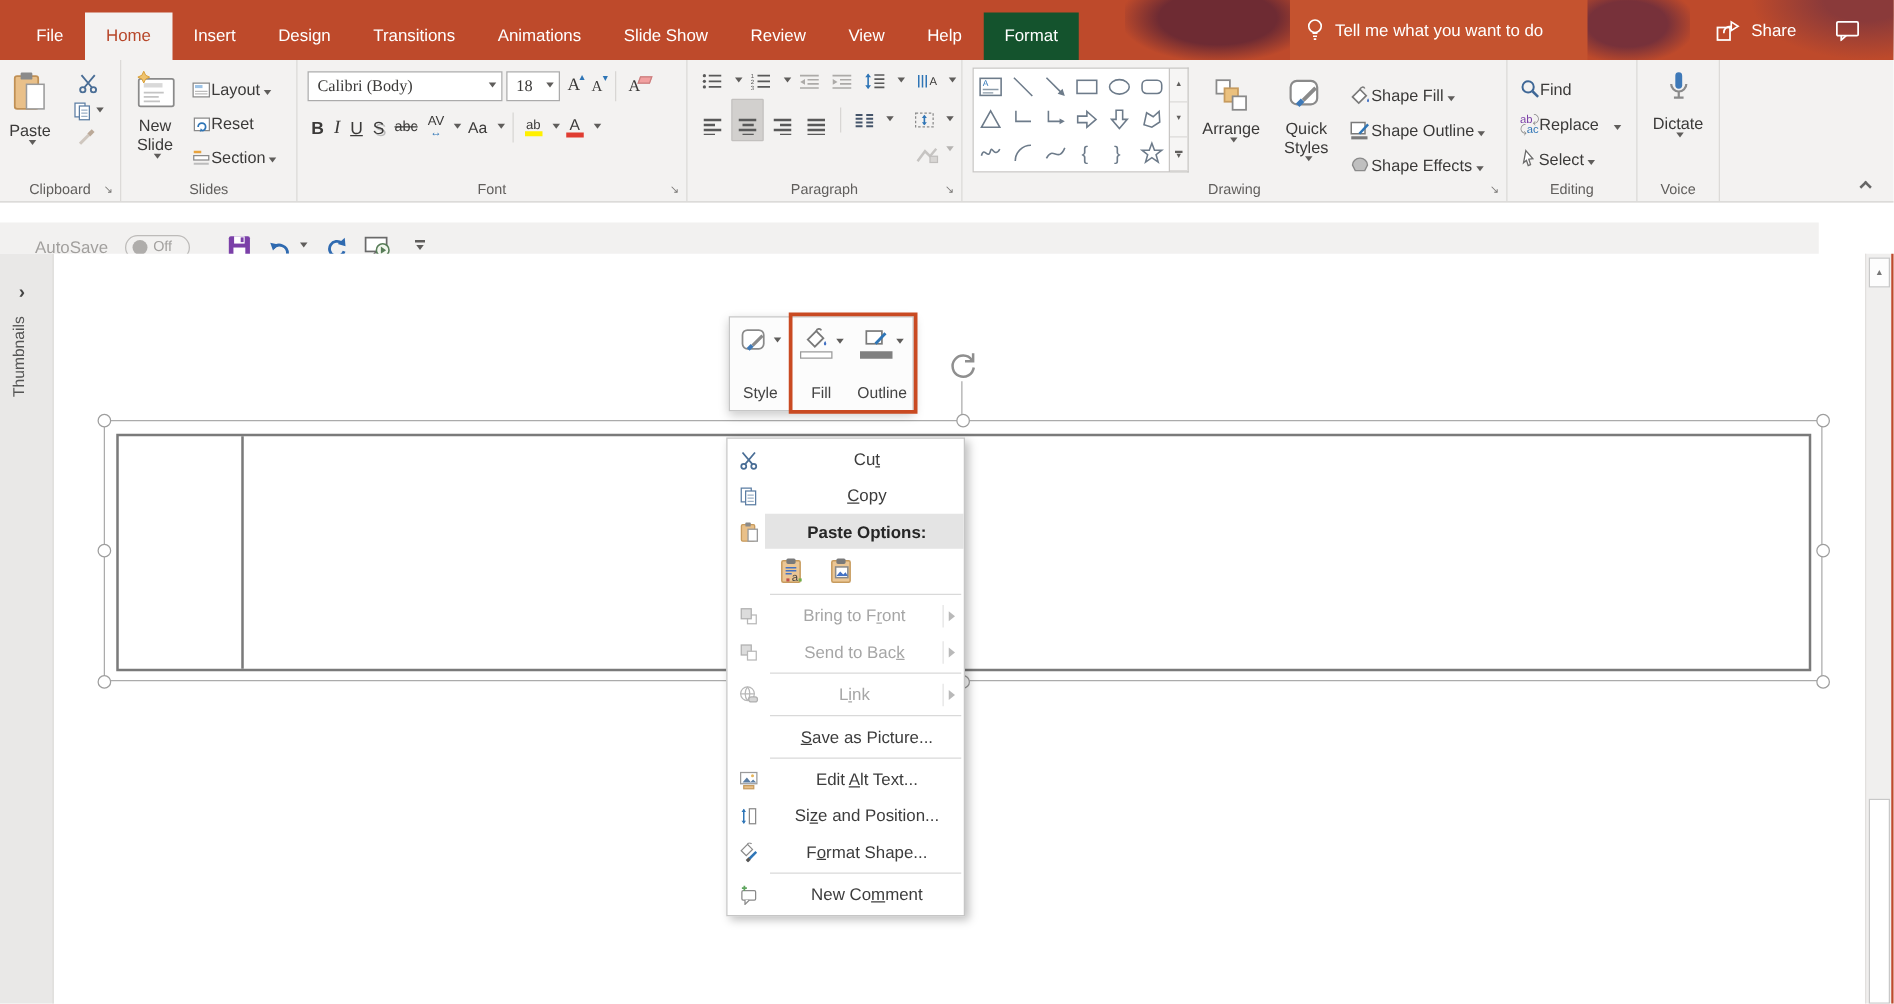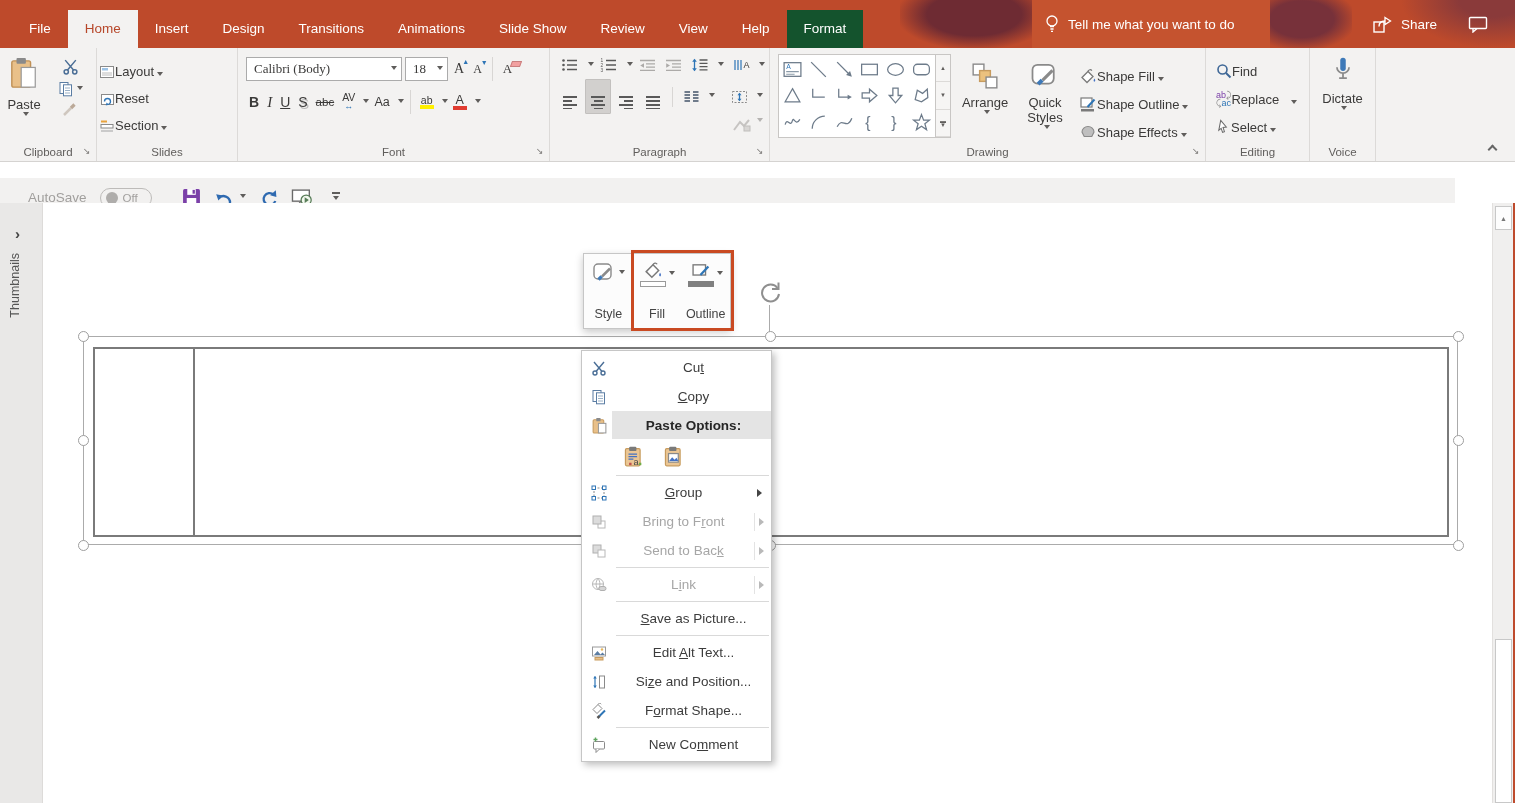--- a/index.html
+++ b/index.html
@@ -181,20 +181,32 @@
             </svg>
         </span>
       </div>
     </div>
     <div class="grp-label">Clipboard</div>
     <span class="lau"></span>
   </div>
 
   <div class="grp" style="width:141px">
     <div style="display:flex;height:96px;">
+      <div class="bigbtn" style="width:54px">
+        <span>
+          <svg width="36" height="32" viewBox="0 0 36 32">
+              <rect x="5" y="7" width="28" height="22" rx="1.5" fill="#fff" stroke="#8a8a8a" stroke-width="1.4"></rect>
+              <rect x="9" y="10.5" width="15" height="3.5" fill="#D9D9D9"></rect>
+              <path d="M9 18h16M9 21.5h12M9 25h13" stroke="#C4C4C4" stroke-width="1.4"></path>
+              <path d="M9 1 l1.5 3.2 3.2 1.5 -3.2 1.5 -1.5 3.2 -1.5 -3.2 -3.2 -1.5 3.2 -1.5 z" fill="#EFC36F" stroke="#D9A038" stroke-width=".8"></path>
+            </svg>
+        </span>
+        <span class="blab" style="width:40px">New Slide</span>
+        <span class="car"></span>
+      </div>
       <div style="display:flex;flex-direction:column;justify-content:flex-start;padding-top:9px;gap:5px;padding-left:2px;">
         <div class="smallrow">
           <svg width="16" height="14" viewBox="0 0 16 14">
               <rect x="1.5" y="1.5" width="13" height="11" fill="#fff" stroke="#8a8a8a"></rect>
               <rect x="3" y="3" width="6" height="2.5" fill="#9DC3E6"></rect>
               <path d="M3 8h10M3 10h10" stroke="#bcbcbc"></path>
             </svg>
           <span>Layout</span>
             <span class="car"></span>
         </div>
@@ -735,35 +747,20 @@
           <rect x="2" y="3" width="12" height="14" rx="1" fill="#EBC694" stroke="#C79B5E"></rect>
           <rect x="5" y="1.5" width="6" height="3.5" rx="1" fill="#7a7a7a"></rect>
           <rect x="4.5" y="7" width="8" height="7" fill="#fff" stroke="#8a8a8a"></rect>
           <path d="M5 13 l2.5-3 2 2 1.5-1.5 1.5 2.5z" fill="#4472C4"></path>
         </svg>
     </span>
   </div>
 
   <div class="msep"></div>
 
-  <div class="mi">
-    <span class="ic">
-      <svg width="16" height="16" viewBox="0 0 16 16">
-          <rect x="3" y="3" width="10" height="10" fill="none" stroke="#8a8a8a" stroke-dasharray="2 1.5"></rect>
-          <rect x="1" y="1" width="3.5" height="3.5" fill="#fff" stroke="#2E75B6"></rect>
-          <rect x="11.5" y="1" width="3.5" height="3.5" fill="#fff" stroke="#2E75B6"></rect>
-          <rect x="1" y="11.5" width="3.5" height="3.5" fill="#fff" stroke="#2E75B6"></rect>
-          <rect x="11.5" y="11.5" width="3.5" height="3.5" fill="#fff" stroke="#2E75B6"></rect>
-        </svg>
-    </span>
-    <span class="txt"><u>G</u><span>roup</span></span>
-    <span class="arr">
-        <span class="tri"></span>
-      </span>
-  </div>
 
   <div class="mi dis">
     <span class="ic">
       <svg width="16" height="16" viewBox="0 0 16 16">
           <rect x="7" y="7" width="7" height="7" fill="#fff" stroke="#b8b8b8"></rect>
           <rect x="2" y="2" width="8" height="8" fill="#DCDCDC" stroke="#b0b0b0"></rect>
         </svg>
     </span>
     <span class="txt"><span>Bring to F</span><u>r</u><span>ont</span></span>
     <span class="arr">

